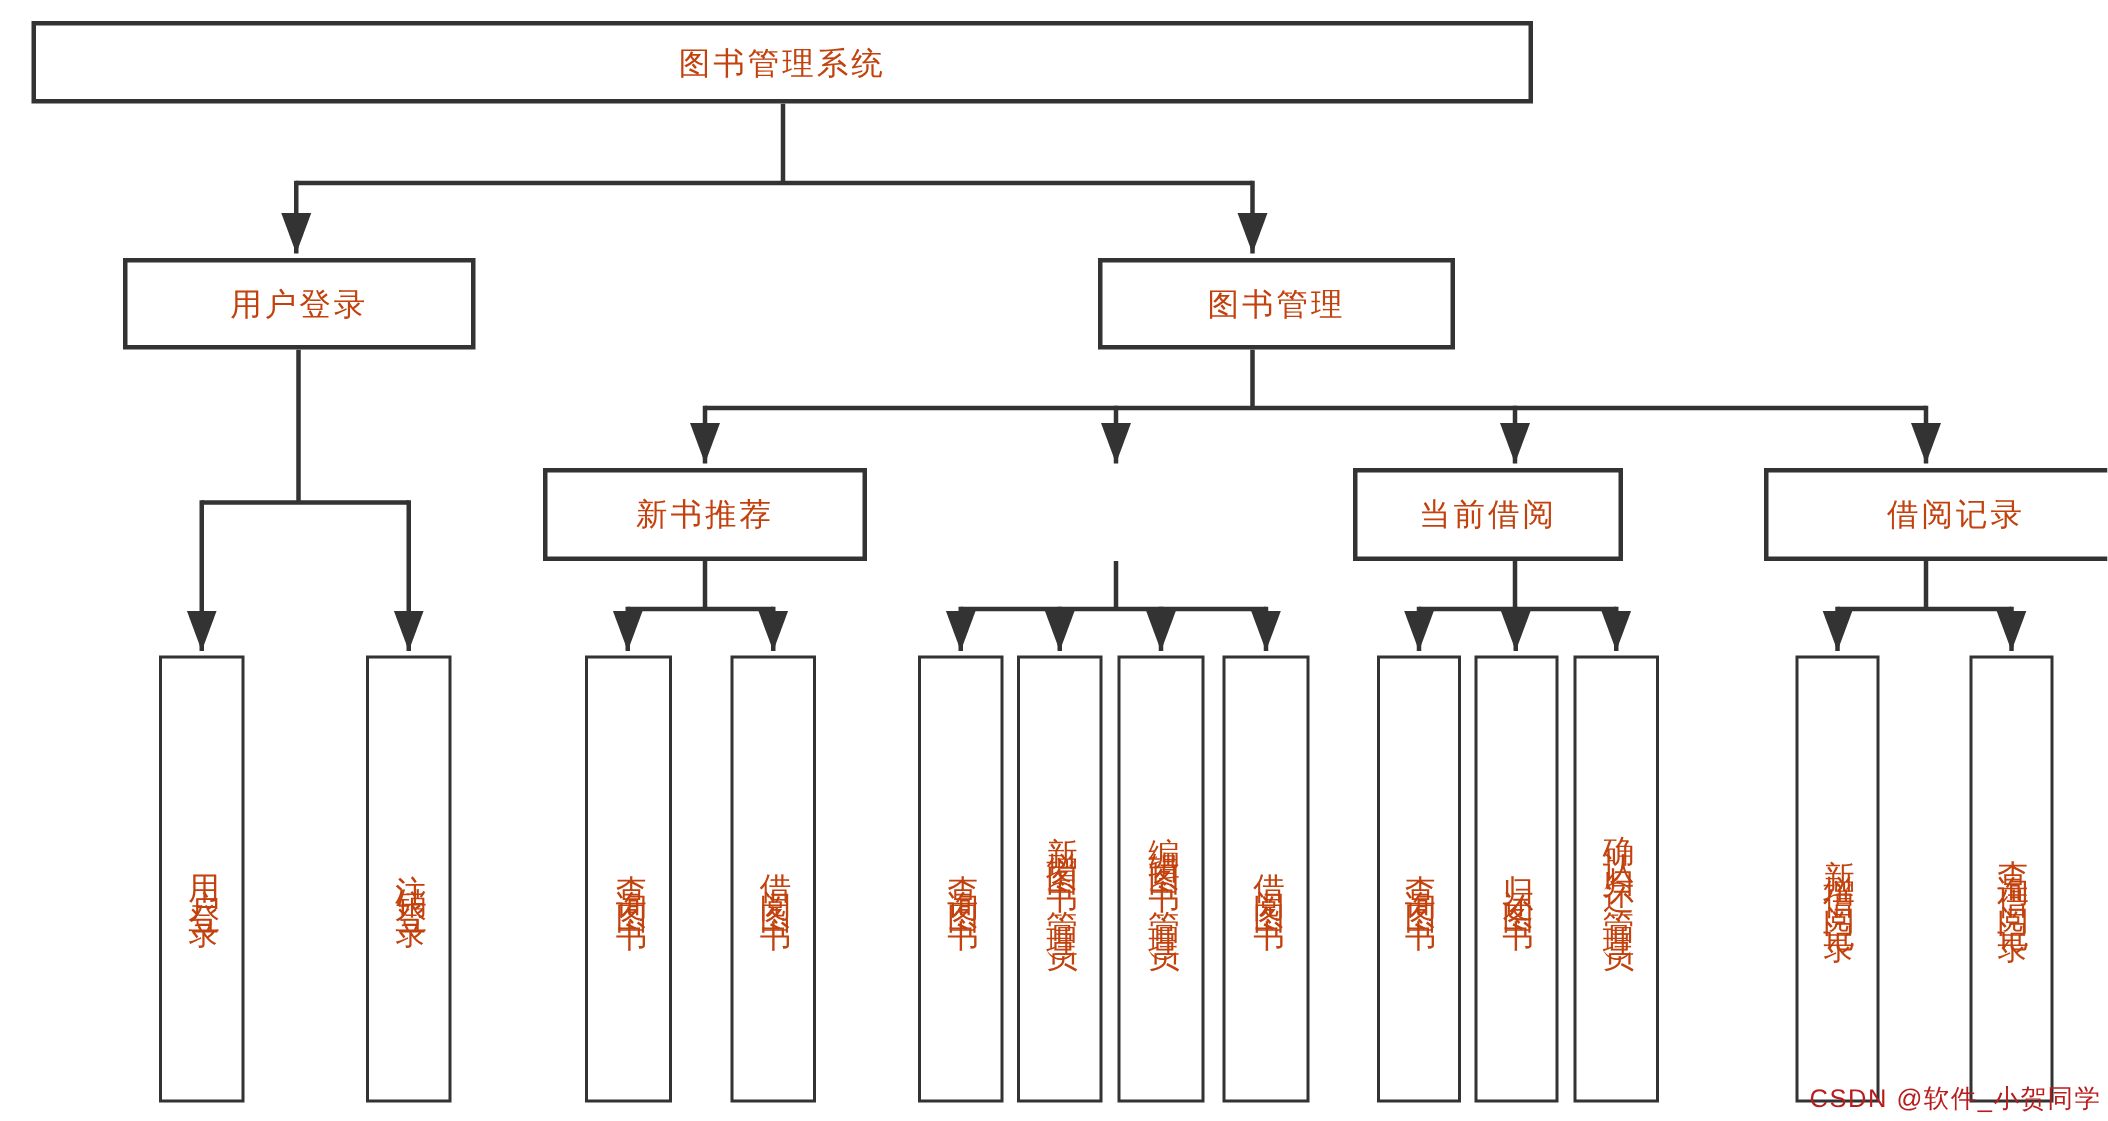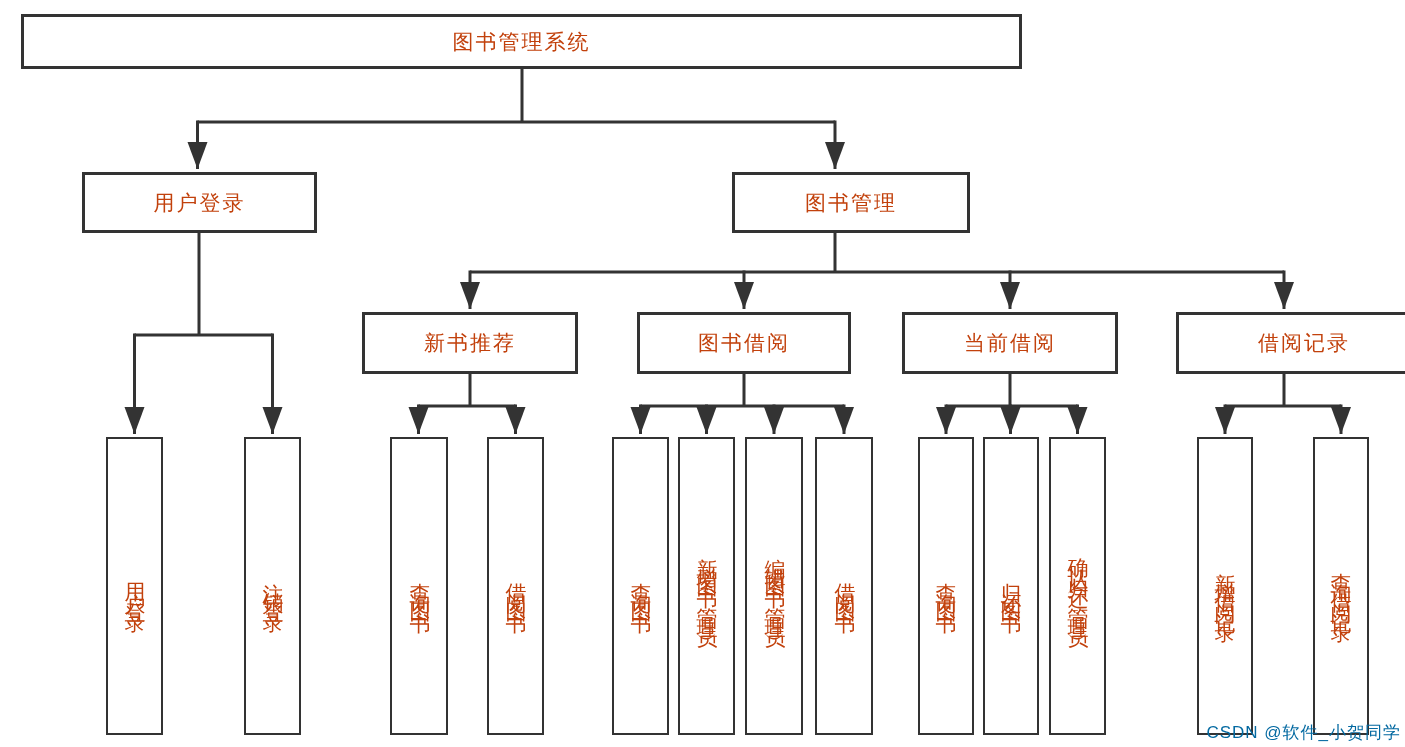--- a/index.html
+++ b/index.html
@@ -38,21 +38,21 @@
     letter-spacing: 10px;
     line-height: 51px;
     white-space: normal;
   }
   .watermark {
     position: absolute;
     right: 4px;
     top: 721px;
     font-size: 17px;
     letter-spacing: 1px;
-    color: #0369a1;
+    color: #b91c1c;
     z-index: 5;
     margin-left: 38px;
   }
 </style>
 </head>
 <body>
 
 <div class="canvas">
 
   <svg class="wires" viewBox="0 0 1405 747" aria-hidden="true">
@@ -97,22 +97,21 @@
       <line x1="1341" y1="404.5" x2="1341" y2="434" marker-end="url(#arw)"></line>
     </g>
   </svg>
 
   <div class="node" style="left:21px; top:14px; width:1001px; height:55px;">图书管理系统</div>
 
   <div class="node" style="left:82px; top:172px; width:235px; height:61px;">用户登录</div>
   <div class="node" style="left:716px; top:172px; width:238px; height:61px;margin-left:16px;">图书管理</div>
 
   <div class="node" style="left:362px; top:312px; width:216px; height:62px;">新书推荐</div>
-  <div class="node" style="left:637px; top:312px; width:214px; height:62px;">图书借阅</div>
-  <div class="node" style="left:902px; top:312px; width:216px; height:62px;">当前借阅</div>
+  <div class="node" style="left:902px; top:312px; width:180px; height:62px;">当前借阅</div>
   <div class="node" style="left:1176px; top:312px; width:256px; height:62px;">借阅记录</div>
 
   <div class="node leaf" style="left:106px; top:437px; width:57px; height:298px;">用户登录</div>
   <div class="node leaf" style="left:244px; top:437px; width:57px; height:298px;">注销登录</div>
 
   <div class="node leaf" style="left:390px; top:437px; width:58px; height:298px;">查询图书</div>
   <div class="node leaf" style="left:487px; top:437px; width:57px; height:298px;">借阅图书</div>
 
   <div class="node leaf" style="left:612px; top:437px; width:57px; height:298px;">查询图书</div>
   <div class="node leaf" style="left:678px; top:437px; width:57px; height:298px;">新增图书（管理员）</div>

